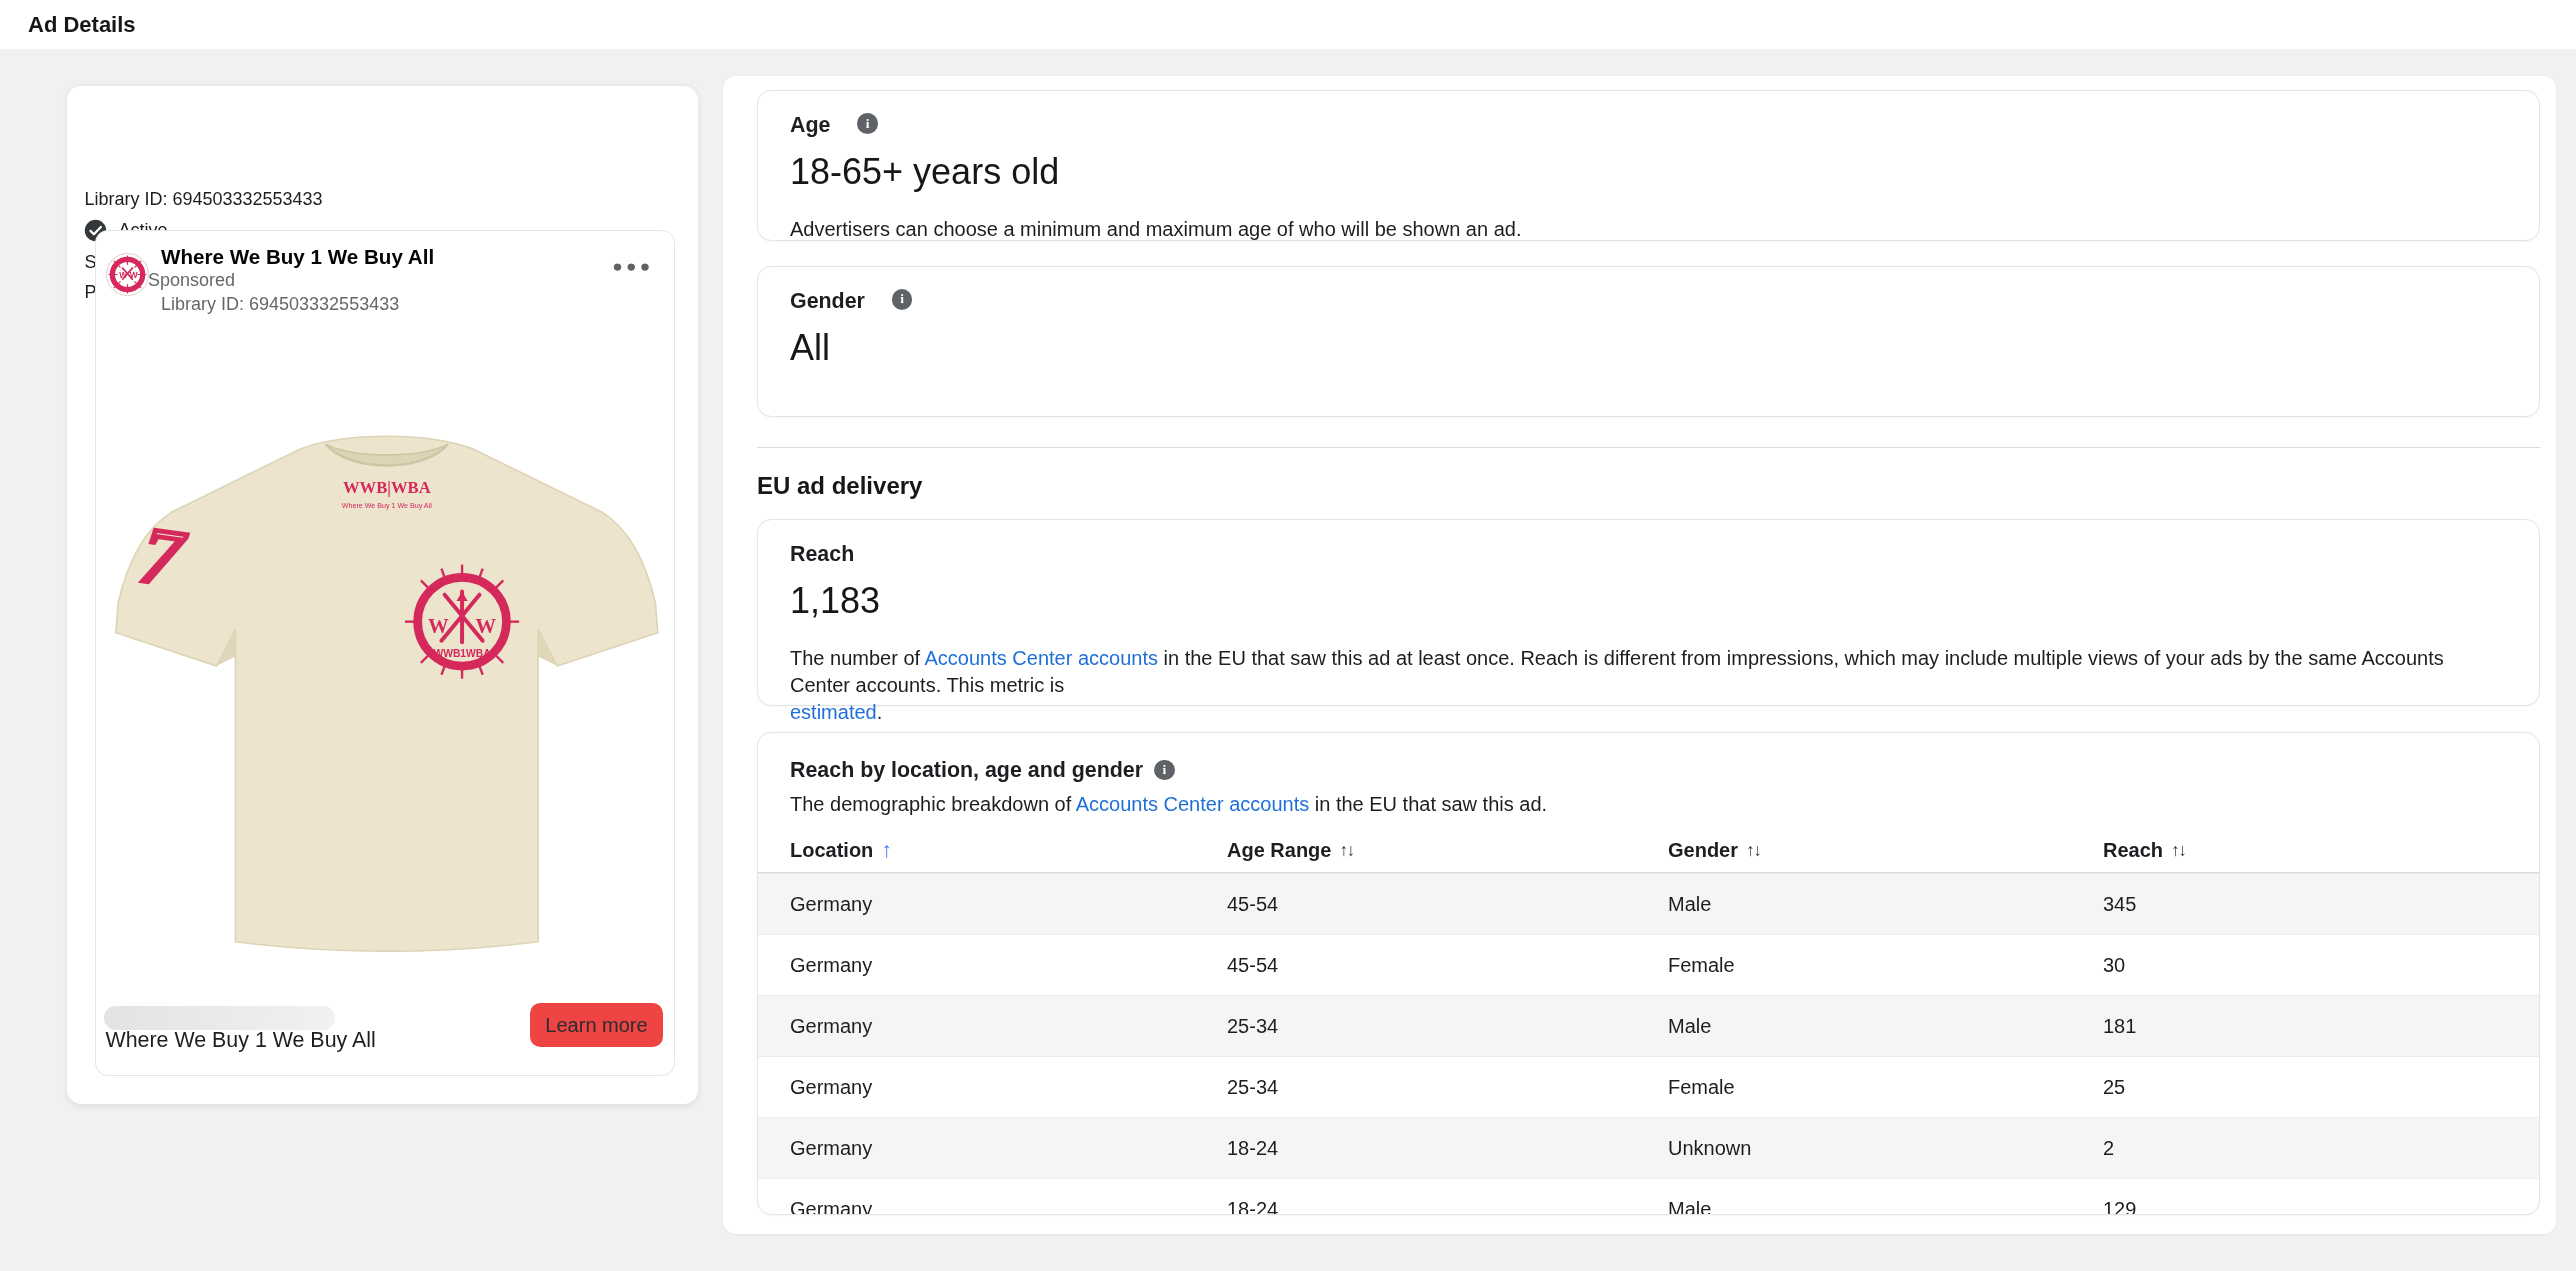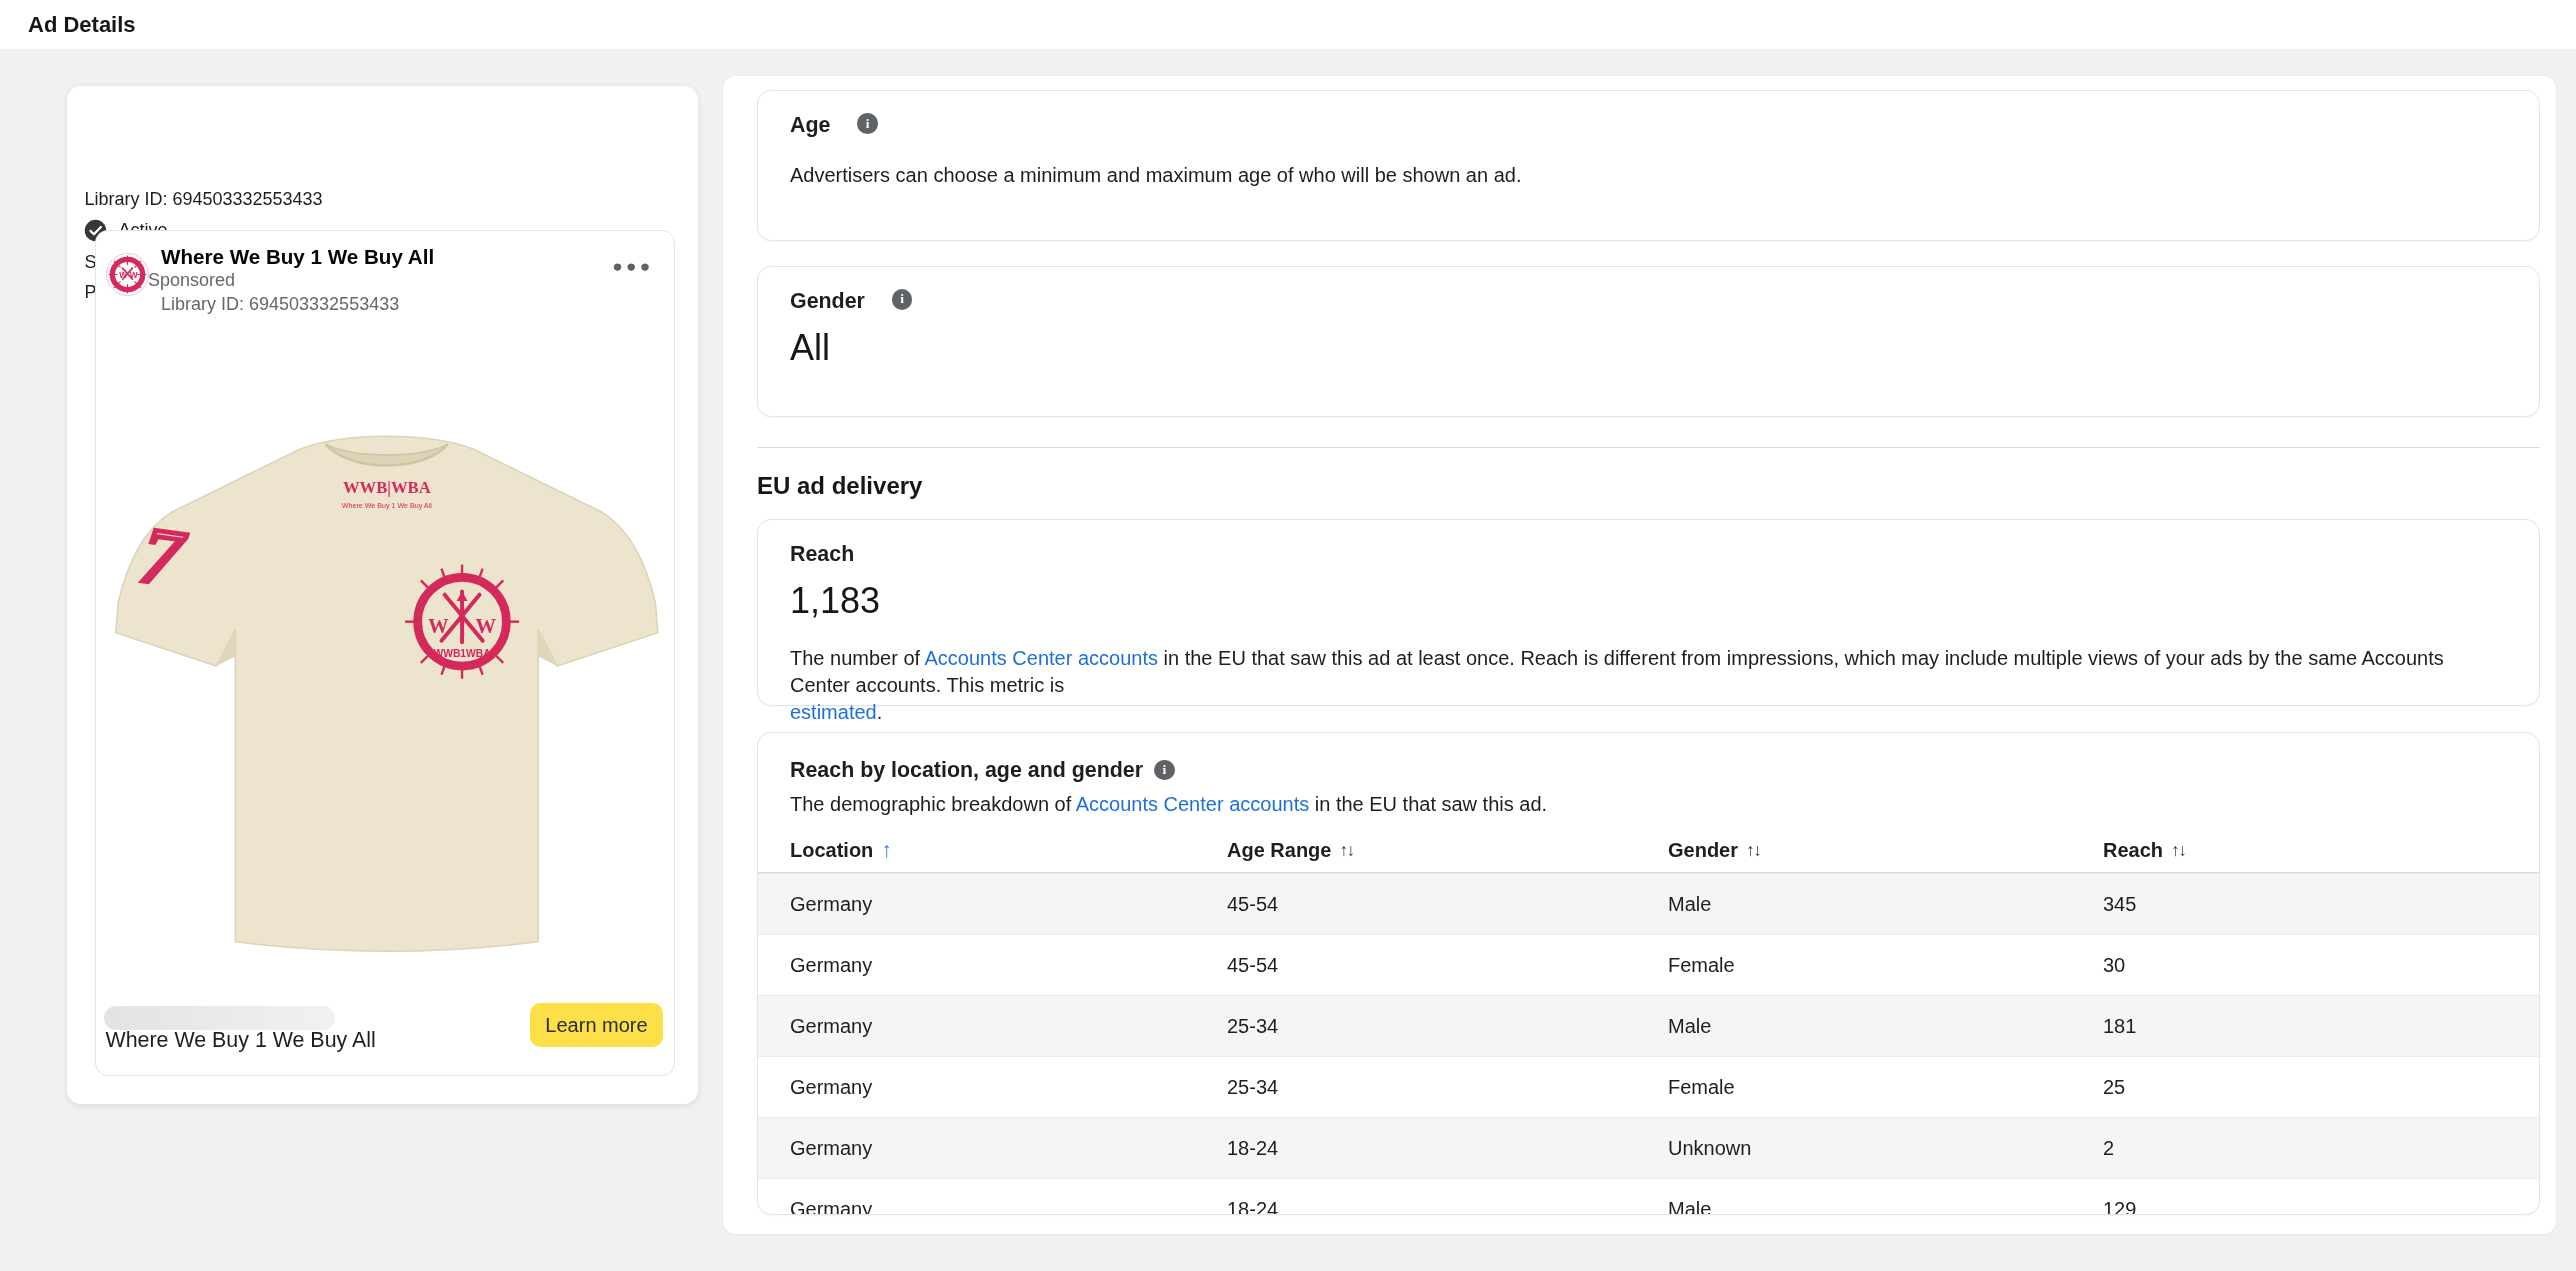--- a/index.html
+++ b/index.html
@@ -48,21 +48,21 @@
     background:linear-gradient(90deg,#dddddd,#efefef 60%,#e7e7e7); border-radius:3.2px;
   }
   .ad-image { position:absolute; left:0; top:164px; width:580px; height:611px; background:#fff; }
   .blur-bar {
     position:absolute; left:8px; top:775px; width:231px; height:24px;
     background:linear-gradient(90deg,#e3e3e3,#f1f1f1); border-radius:12px;
   }
   .footer-name { position:absolute; left:9.5px; top:797px; font-size:21.4px; color:#1c1e21; }
   .learn-more {
     position:absolute; left:434px; top:772px; width:133px; height:44px;
-    background:#fde047; border:none; border-radius:10.3px;
+    background:#ef4444; border:none; border-radius:10.3px;
     font-family:"Liberation Sans",sans-serif; font-size:20px; color:#2a2c2e;
     display:flex; align-items:center; justify-content:center; cursor:pointer;
   }
 
   
   .right-panel {
     position:absolute; left:723px; top:76px; width:1833px; height:1158px;
     background:#fff; border-radius:12.7px; box-shadow:0 0.8px 2.4px rgba(0,0,0,.05);
   }
   .section-card {
@@ -216,20 +216,21 @@
   </div>
 </div>
 
 <div class="right-panel">
 
   <div class="section-card card-age">
     <div class="card-title-row">
       <span class="card-title">Age</span>
       <span class="info-icon">i</span>
     </div>
+    <div class="big-value">18-65+ years old</div>
     <div class="card-desc">Advertisers can choose a minimum and maximum age of who will be shown an ad.</div>
   </div>
 
   <div class="section-card card-gender">
     <div class="card-title-row">
       <span class="card-title">Gender</span>
       <span class="info-icon">i</span>
     </div>
     <div class="big-value">All</div>
   </div>

